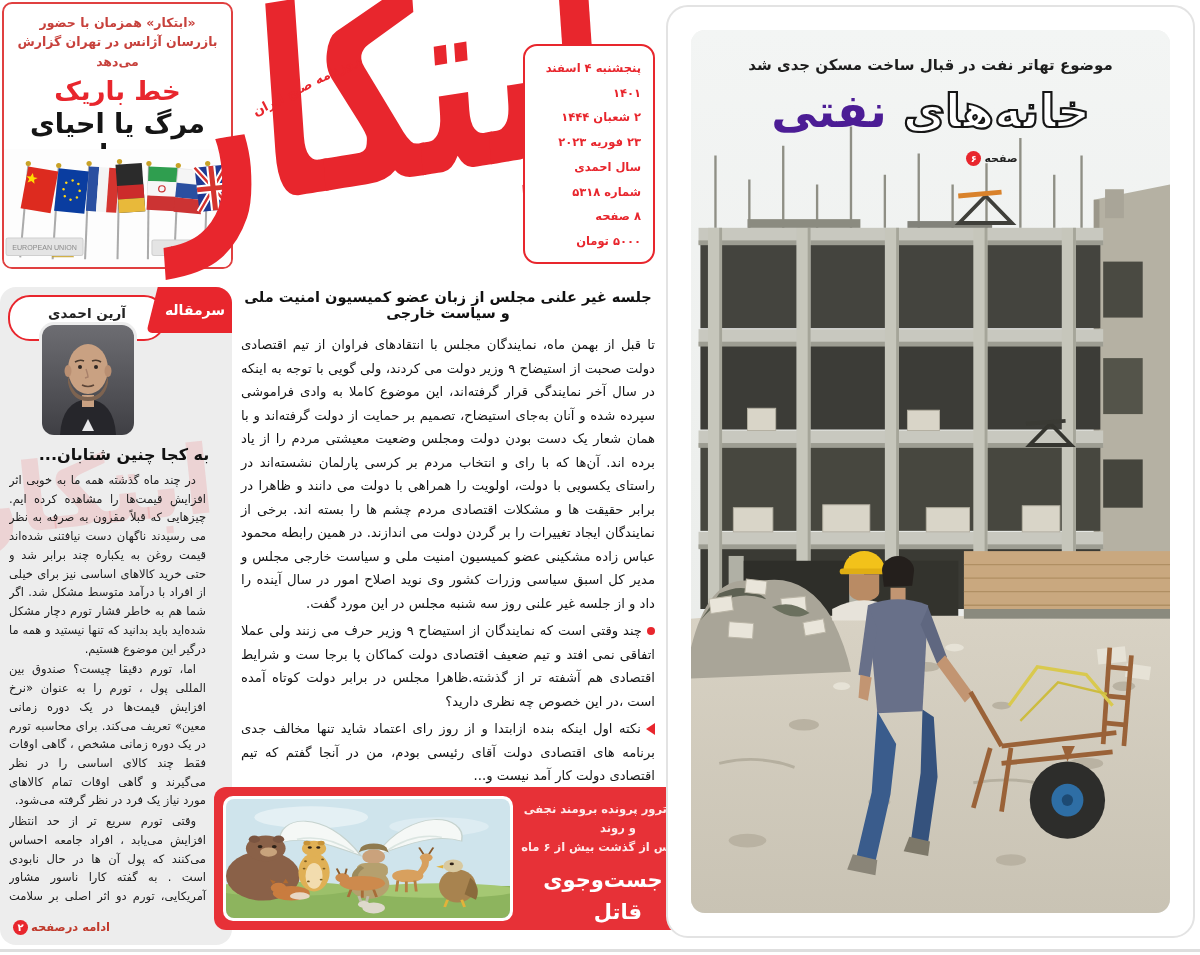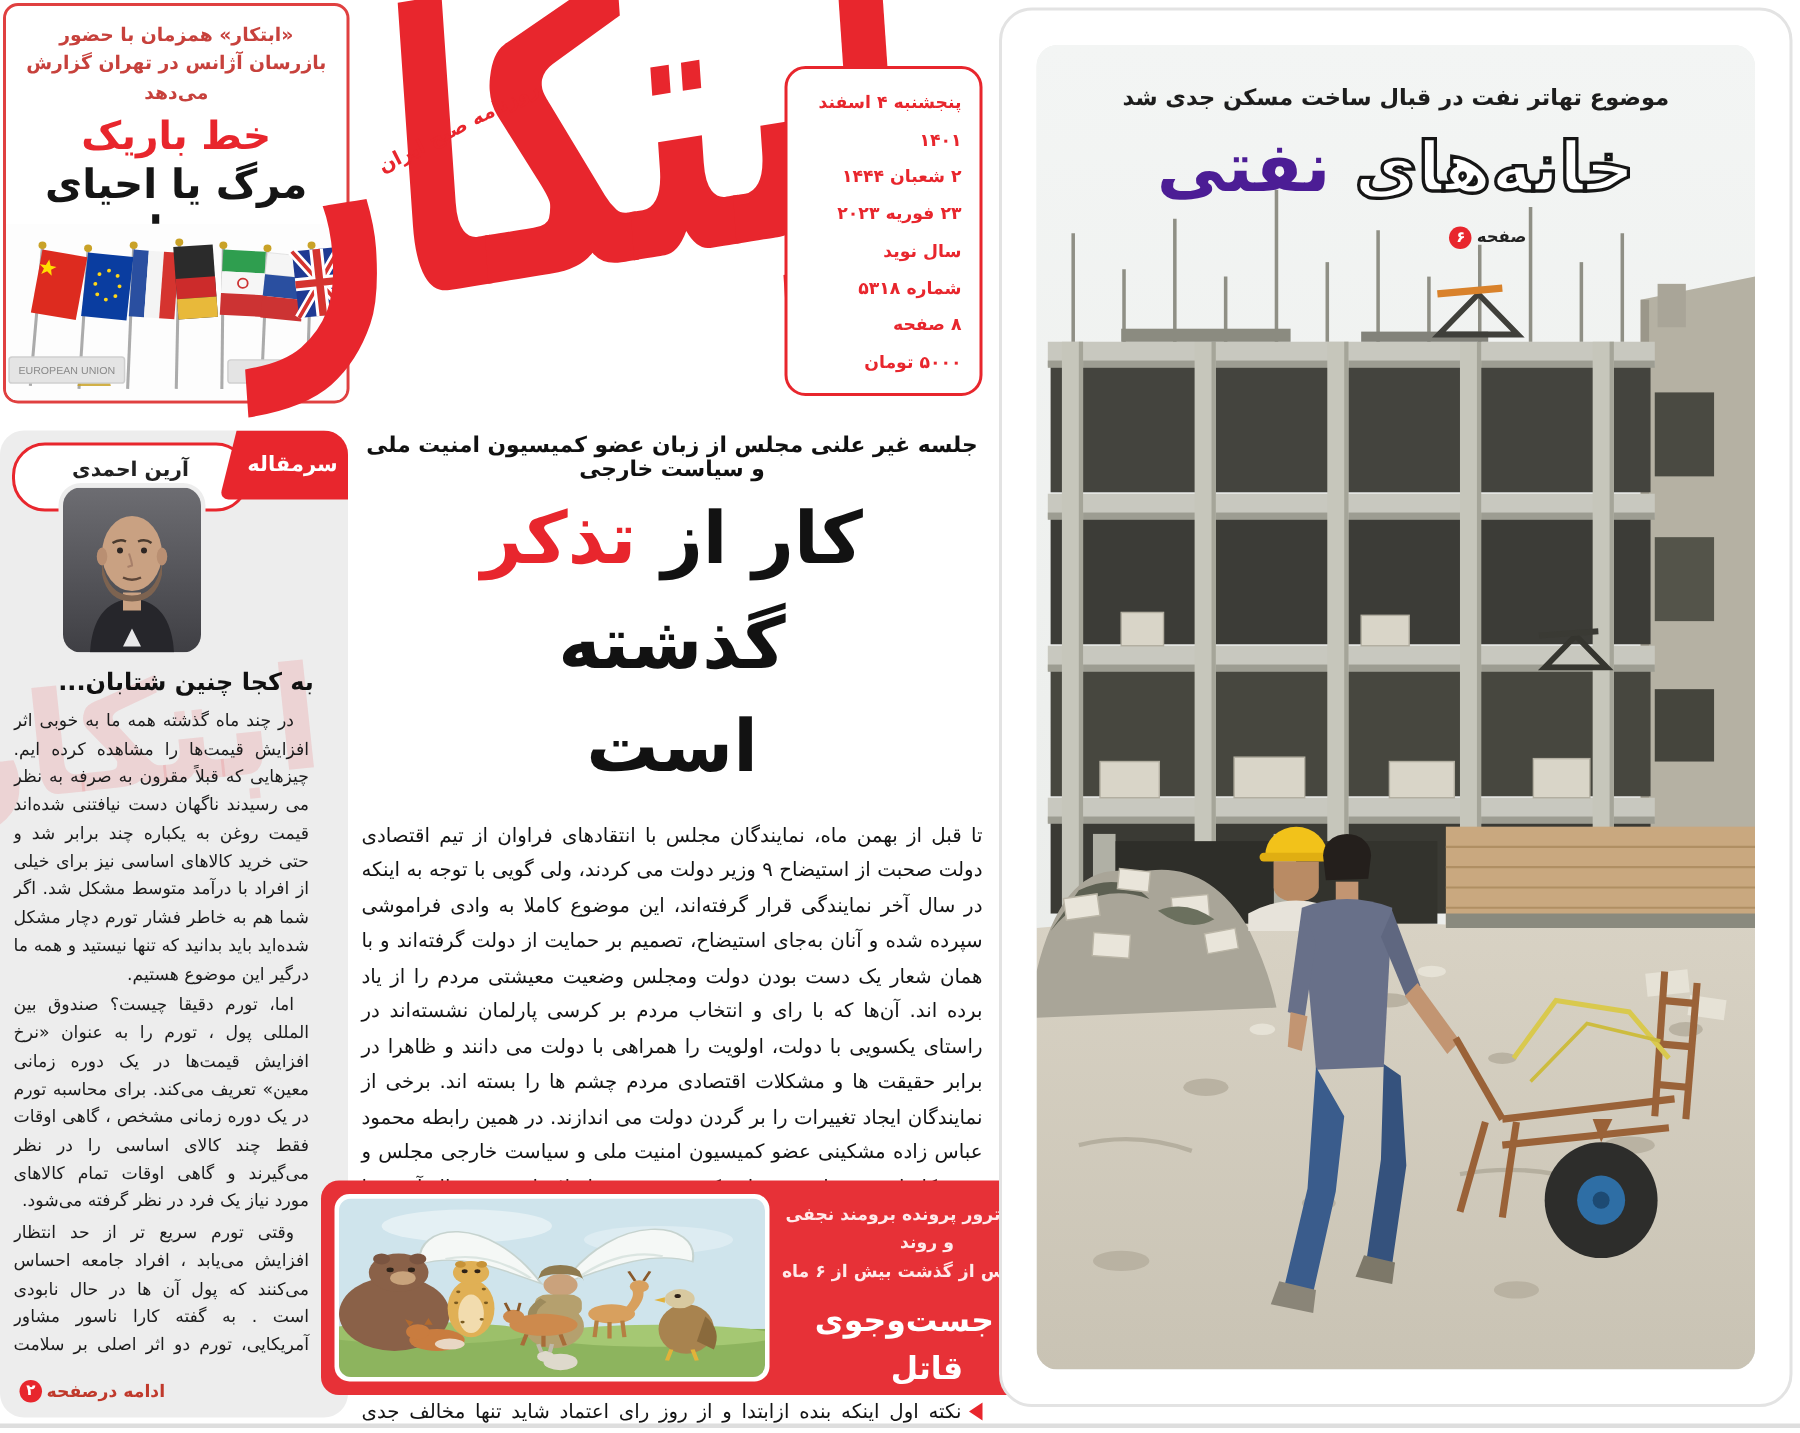--- a/index.html
+++ b/index.html
@@ -225,32 +225,28 @@
 </div>
 
 <div class="abs col-center">
   <div class="logo-wrap">
     <div class="logo-big">ابتکار</div>
     <div class="logo-tagline">روزنامه صبح ایران</div>
     <div class="date-box">
       <div>پنجشنبه ۴ اسفند ۱۴۰۱</div>
       <div>۲ شعبان ۱۴۴۴</div>
       <div>۲۳ فوریه ۲۰۲۳</div>
-      <div>سال نوید</div>
+      <div>سال احمدی</div>
       <div>شماره ۵۳۱۸</div>
       <div>۸ صفحه</div>
       <div>۵۰۰۰ تومان</div>
     </div>
   </div>
 
   <div class="m-kicker">جلسه غیر علنی مجلس از زبان عضو کمیسیون امنیت ملی و سیاست خارجی</div>
-  <div class="m-headline">
-    <div><span>کار از </span><span class="accent">تذکر</span><span> گذشته</span></div>
-    <div>است</div>
-  </div>
 
   <div class="m-body">
     <p>تا قبل از بهمن ماه، نمایندگان مجلس با انتقادهای فراوان از تیم اقتصادی دولت صحبت از استیضاح ۹ وزیر دولت می کردند، ولی گویی با توجه به اینکه در سال آخر نمایندگی قرار گرفته‌اند، این موضوع کاملا به وادی فراموشی سپرده شده و آنان به‌جای استیضاح، تصمیم بر حمایت از دولت گرفته‌اند و با همان شعار یک دست بودن دولت ومجلس وضعیت معیشتی مردم را از یاد برده اند. آن‌ها که با رای و انتخاب مردم بر کرسی پارلمان نشسته‌اند در راستای یکسویی با دولت، اولویت را همراهی با دولت می دانند و ظاهرا در برابر حقیقت ها و مشکلات اقتصادی مردم چشم ها را بسته اند. برخی از نمایندگان ایجاد تغییرات را بر گردن دولت می اندازند. در همین رابطه محمود عباس زاده مشکینی عضو کمیسیون امنیت ملی و سیاست خارجی مجلس و مدیر کل اسبق سیاسی وزرات کشور وی نوید اصلاح امور در سال آینده را داد و از جلسه غیر علنی روز سه شنبه مجلس در این مورد گفت.</p>
     <p><span class="q-dot"></span><span>چند وقتی است که نمایندگان از استیضاح ۹ وزیر حرف می زنند ولی عملا اتفاقی نمی افتد و تیم ضعیف اقتصادی دولت کماکان پا برجا ست و شرایط اقتصادی هم آشفته تر از گذشته.ظاهرا مجلس در برابر دولت کوتاه آمده است ،در این خصوص چه نظری دارید؟</span></p>
     <p><span class="a-arrow"></span><span>نکته اول اینکه بنده ازابتدا و از روز رای اعتماد شاید تنها مخالف جدی برنامه های اقتصادی دولت آقای رئیسی بودم، من در آنجا گفتم که تیم اقتصادی دولت کار آمد نیست و...</span></p>
   </div>
 
 </div>
 
 <div class="abs ranger-box">

